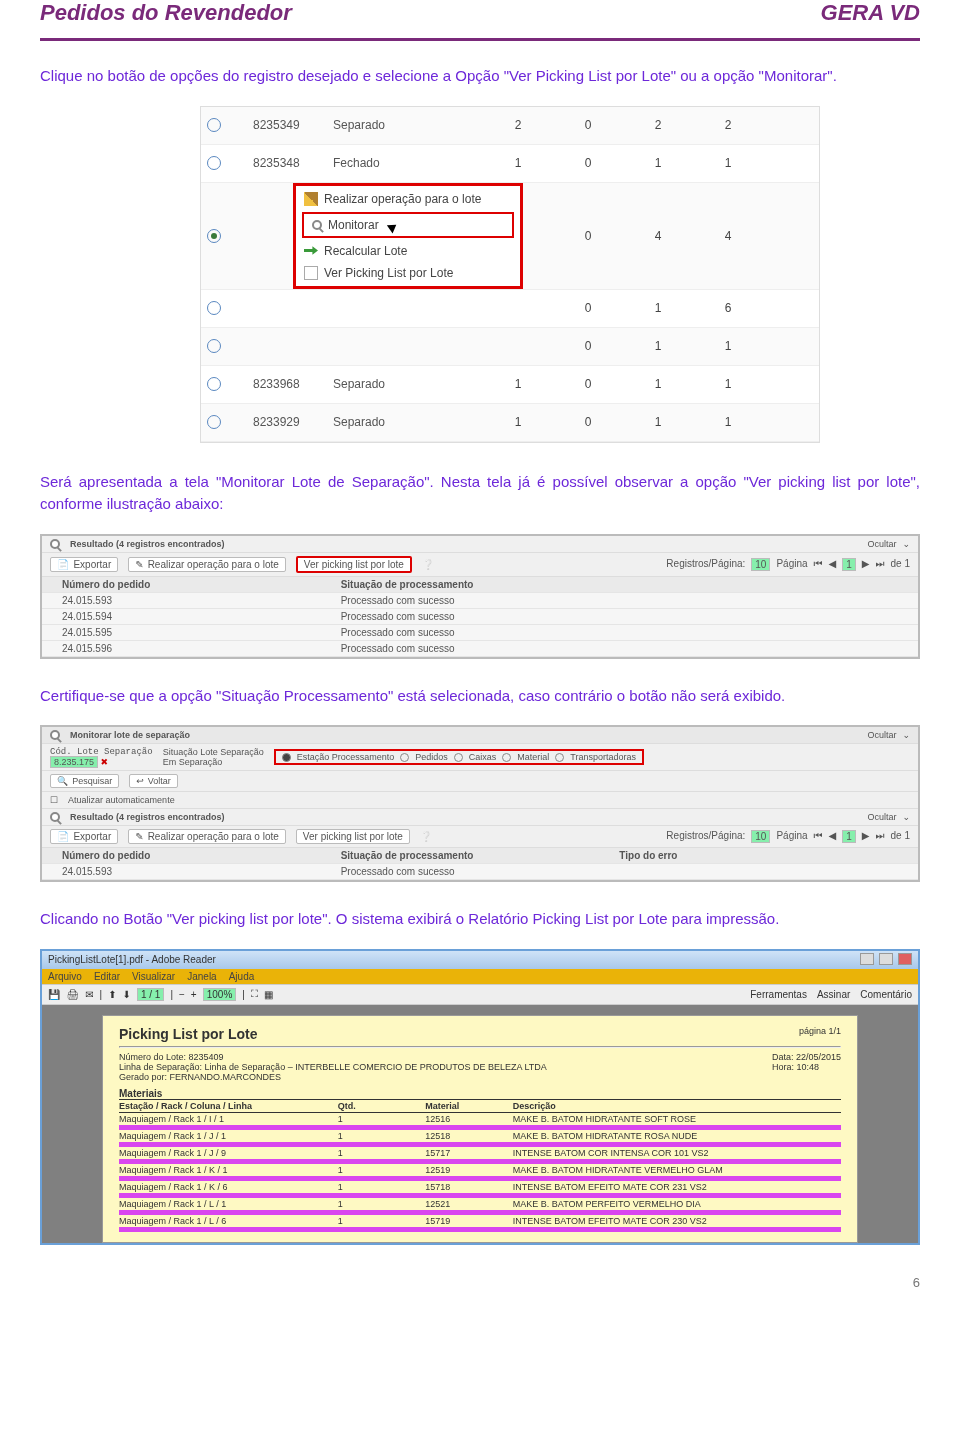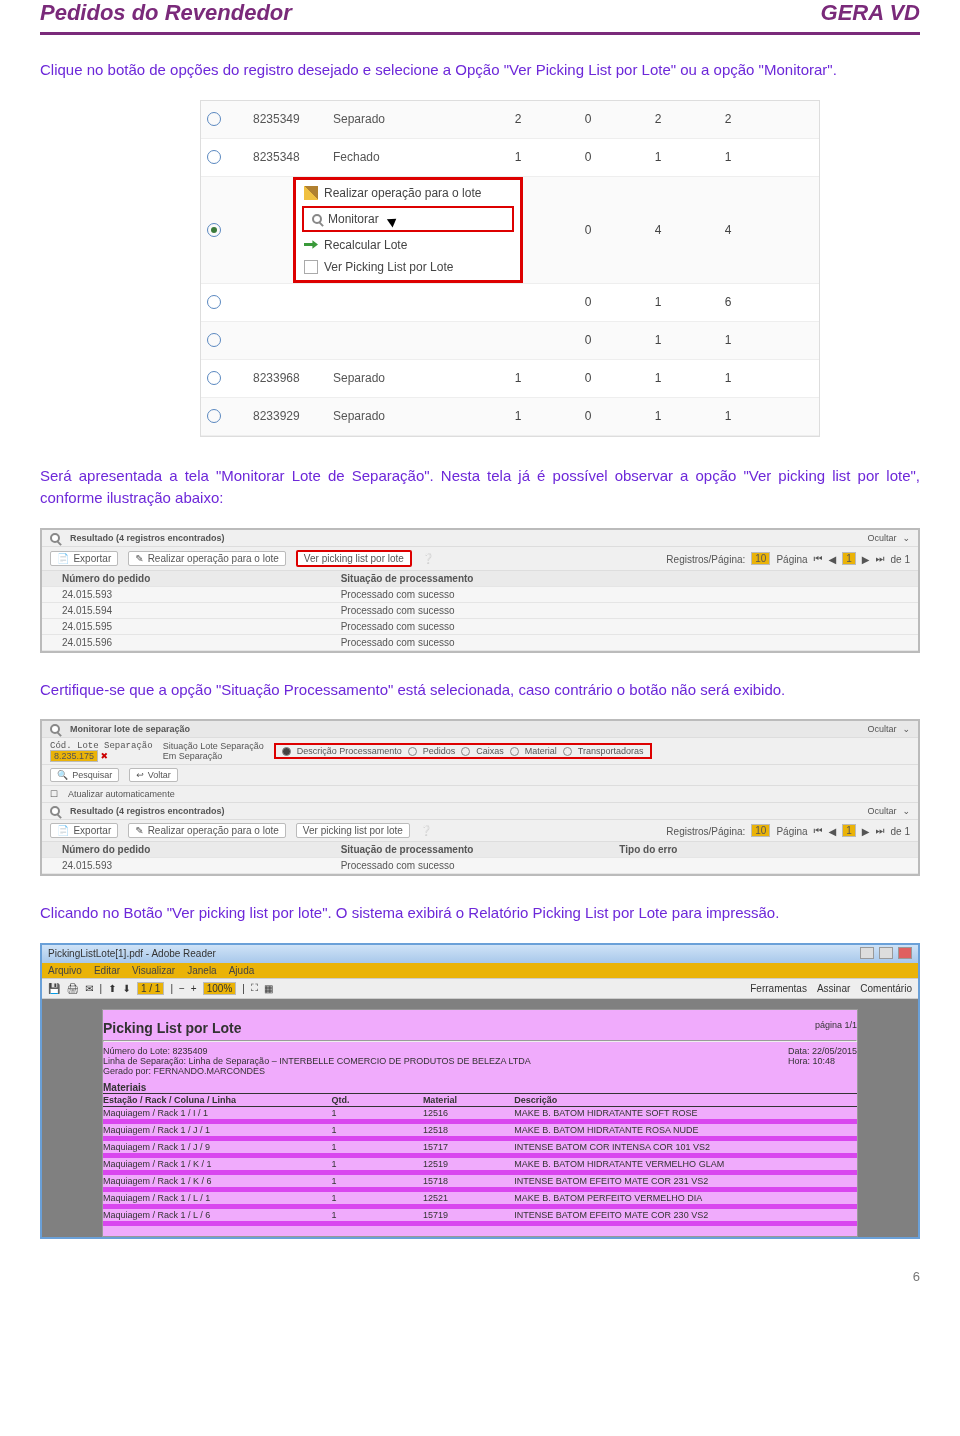--- a/index.html
+++ b/index.html
@@ -9,21 +9,21 @@
     color: #333;
     background: #fff;
     width: 960px;
     padding: 0 40px 40px 40px;
   }
   .header-bar {
     display: flex;
     justify-content: space-between;
     align-items: flex-end;
     border-bottom: 3px solid #7a2a7a;
-    padding-bottom: 6px;
+    padding-bottom: 12px;
     margin-bottom: 24px;
   }
   .header-left { color: #7a2a7a; font-size: 22px; font-weight: bold; font-style: italic; }
   .header-right { color: #7a2a7a; font-size: 22px; font-weight: bold; font-style: italic; }
   .body-text { font-size: 15px; color: #6d28d9; line-height: 1.5; text-align: justify; margin: 18px 0; }
 
   
   .shot {
     border: 1px solid #ddd;
     margin: 10px 0 28px 0;
@@ -101,22 +101,22 @@
     background:#fff; border:1px solid #bbb; padding:1px 6px; border-radius:2px;
     display:inline-flex; align-items:center; gap:4px;
   }
   .thin .btn.hi { border:2px solid #d00; }
   .thin .tbl { width:100%; }
   .thin .tbl .hd, .thin .tbl .tr {
     display:grid; grid-template-columns: 1fr 1fr 1fr;
     padding:2px 20px; border-bottom:1px solid #e5e5e5;
   }
   .thin .tbl .hd { background:#eaeaea; font-weight:bold; }
-  .thin .right { margin-left:auto; display:flex; align-items:flex-end; gap:6px;}
-  .tinybox{ border:1px solid #bbb; background:#eab308; padding:0 3px; }
+  .thin .right { margin-left:auto; display:flex; align-items:flex-start; gap:6px;}
+  .tinybox{ border:1px solid #bbb; background:#86efac; padding:0 3px; }
 
   .radio-set{ border:2px solid #d00; padding:1px 6px; display:flex; gap:6px; align-items:center; }
   .smr { width:9px; height:9px; border:1px solid #888; border-radius:50%; display:inline-block; }
   .smr.sel{ background:#444; }
 
   
   .pdf {
     width:100%;
     border:2px solid #6aa0d8;
     background:#e8eef6;
@@ -131,21 +131,21 @@
   .pdf .wbtn{ width:14px; height:12px; background:#ddd; border:1px solid #999; margin-left:2px; display:inline-block; }
   .pdf .wbtn.red{ background:#e06060; }
   .pdf .menubar{ background:#eab308; padding:2px 6px; display:flex; gap:12px; font-size:10px; color:#444; border-bottom:1px solid #ccc;}
   .pdf .toolbar{
     background:#eee; padding:3px 6px; display:flex; align-items:center; gap:6px;
     border-bottom:1px solid #ccc; font-size:10px;
   }
   .pdf .toolbar .right{ margin-left:auto; display:flex; gap:10px; }
   .pdf .page-wrap{ background:#808080; padding:10px 60px 0 60px; }
   .pdf .page{
-    background:#f0abfc; border:1px solid #999; padding:10px 0;
+    background:#fef9c3; border:1px solid #999; padding:10px 16px;
     min-height:160px;
   }
   .pdf .page h3{ font-size:14px; margin-bottom:4px; }
   .pdf .page .meta{ display:flex; justify-content:space-between; font-size:9px; }
   .pdf .mat{ margin-top:6px; }
   .pdf .mat .mhd, .pdf .mat .mtr{
     display:grid; grid-template-columns: 2fr 0.8fr 0.8fr 3fr;
     font-size:9px; padding:1px 0; border-bottom:5px solid #d946ef;
   }
   .pdf .mat .mhd{ font-weight:bold; border-bottom:1px solid #333; border-top:1px solid #333; }
@@ -316,21 +316,21 @@
       <div style="font-size:9px;font-family:Liberation Mono, monospace;">Cód. Lote Separação</div>
       <span class="tinybox">8.235.175</span>
       <span style="color:#c00;">✖</span>
     </span>
     <span>
       <div style="font-size:9px;">Situação Lote Separação</div>
       <span>Em Separação</span>
     </span>
     <span class="radio-set">
       <span class="smr sel"></span>
-        <span>Descrição Processamento</span>
+        <span>Estação Processamento</span>
       <span class="smr"></span>
         <span>Pedidos</span>
       <span class="smr"></span>
         <span>Caixas</span>
       <span class="smr"></span>
         <span>Material</span>
       <span class="smr"></span>
         <span>Transportadoras</span>
     </span>
   </div>

